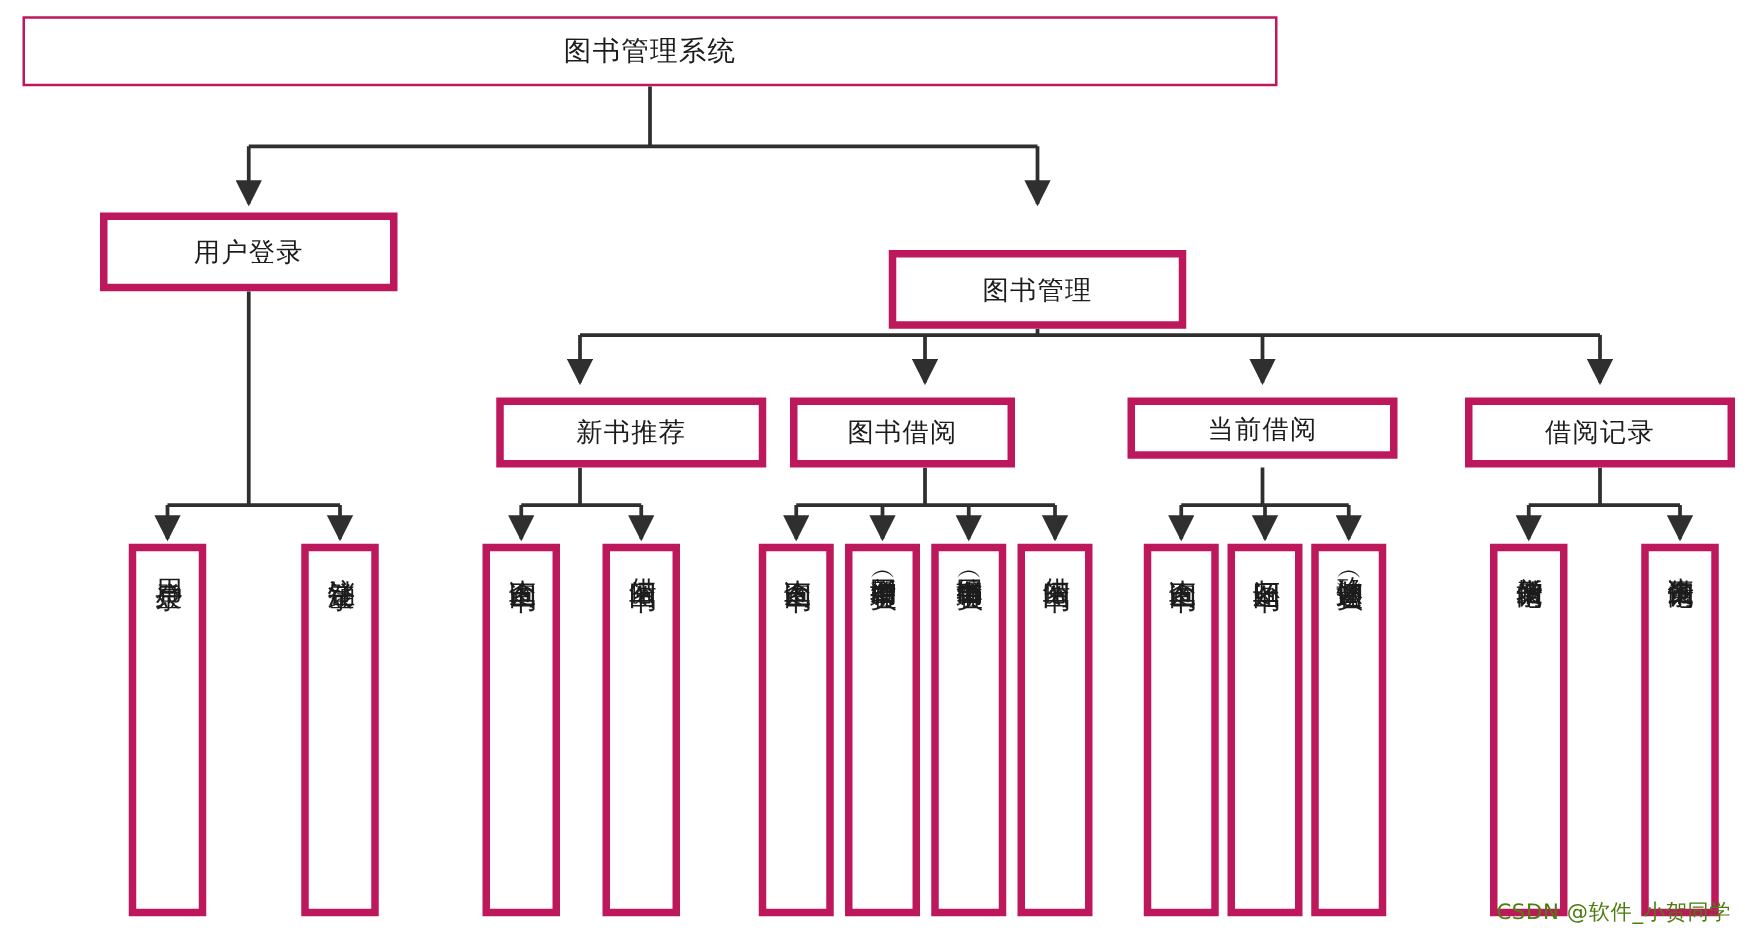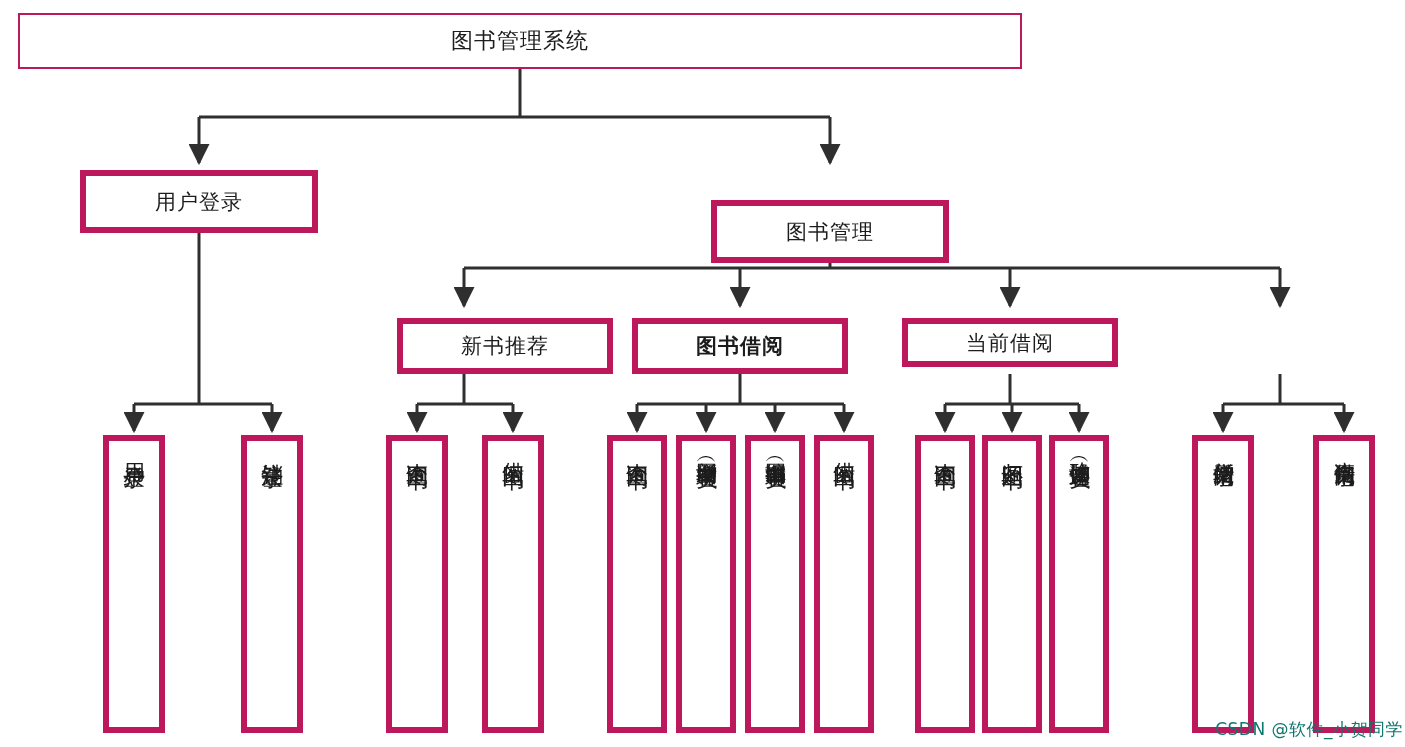--- a/index.html
+++ b/index.html
@@ -55,24 +55,24 @@
     letter-spacing:2px;
     white-space:nowrap;
     display:block;
   }
   .node.leaf.tall-text .vtext{
     font-size:21px;
     letter-spacing:1px;
   }
   .watermark{
     position:absolute;
-    right:2px;
+    right:20px;
     bottom:6px;
     font-size:17px;
-    color:#0f766e;
+    color:#4d7c0f;
     letter-spacing:0.5px;
     z-index:3;
     user-select:none;
     white-space:nowrap;
   }
 </style>
 </head>
 <body>
 
 <div id="canvas">
@@ -136,28 +136,31 @@
   </div>
 
   <div class="node branch" style="left:711px;top:170px;width:238px;height:63px;margin-top:30px;">
     <span>图书管理</span>
   </div>
 
   <div class="node branch" style="left:362px;top:318px;width:216px;height:56px;margin-left:35px;">
     <span>新书推荐</span>
   </div>
 
-  <div class="node branch" style="left:632px;top:318px;width:216px;height:56px;font-weight:bold;">
+  <div class="node branch" style="left:632px;top:318px;width:180px;height:56px;">
     <span>图书借阅</span>
   </div>
 
   <div class="node branch" style="left:902px;top:318px;width:216px;height:49px;">
     <span>当前借阅</span>
   </div>
 
+  <div class="node branch" style="left:1172px;top:318px;width:216px;height:56px;">
+    <span>借阅记录</span>
+  </div>
 
   <div class="node leaf" style="left:103px;top:435px;width:62px;height:298px;">
     <span class="vtext">用户登录</span>
   </div>
   <div class="node leaf" style="left:241px;top:435px;width:62px;height:298px;">
     <span class="vtext">注销登录</span>
   </div>
 
   <div class="node leaf" style="left:386px;top:435px;width:62px;height:298px;">
     <span class="vtext">查询图书</span>

